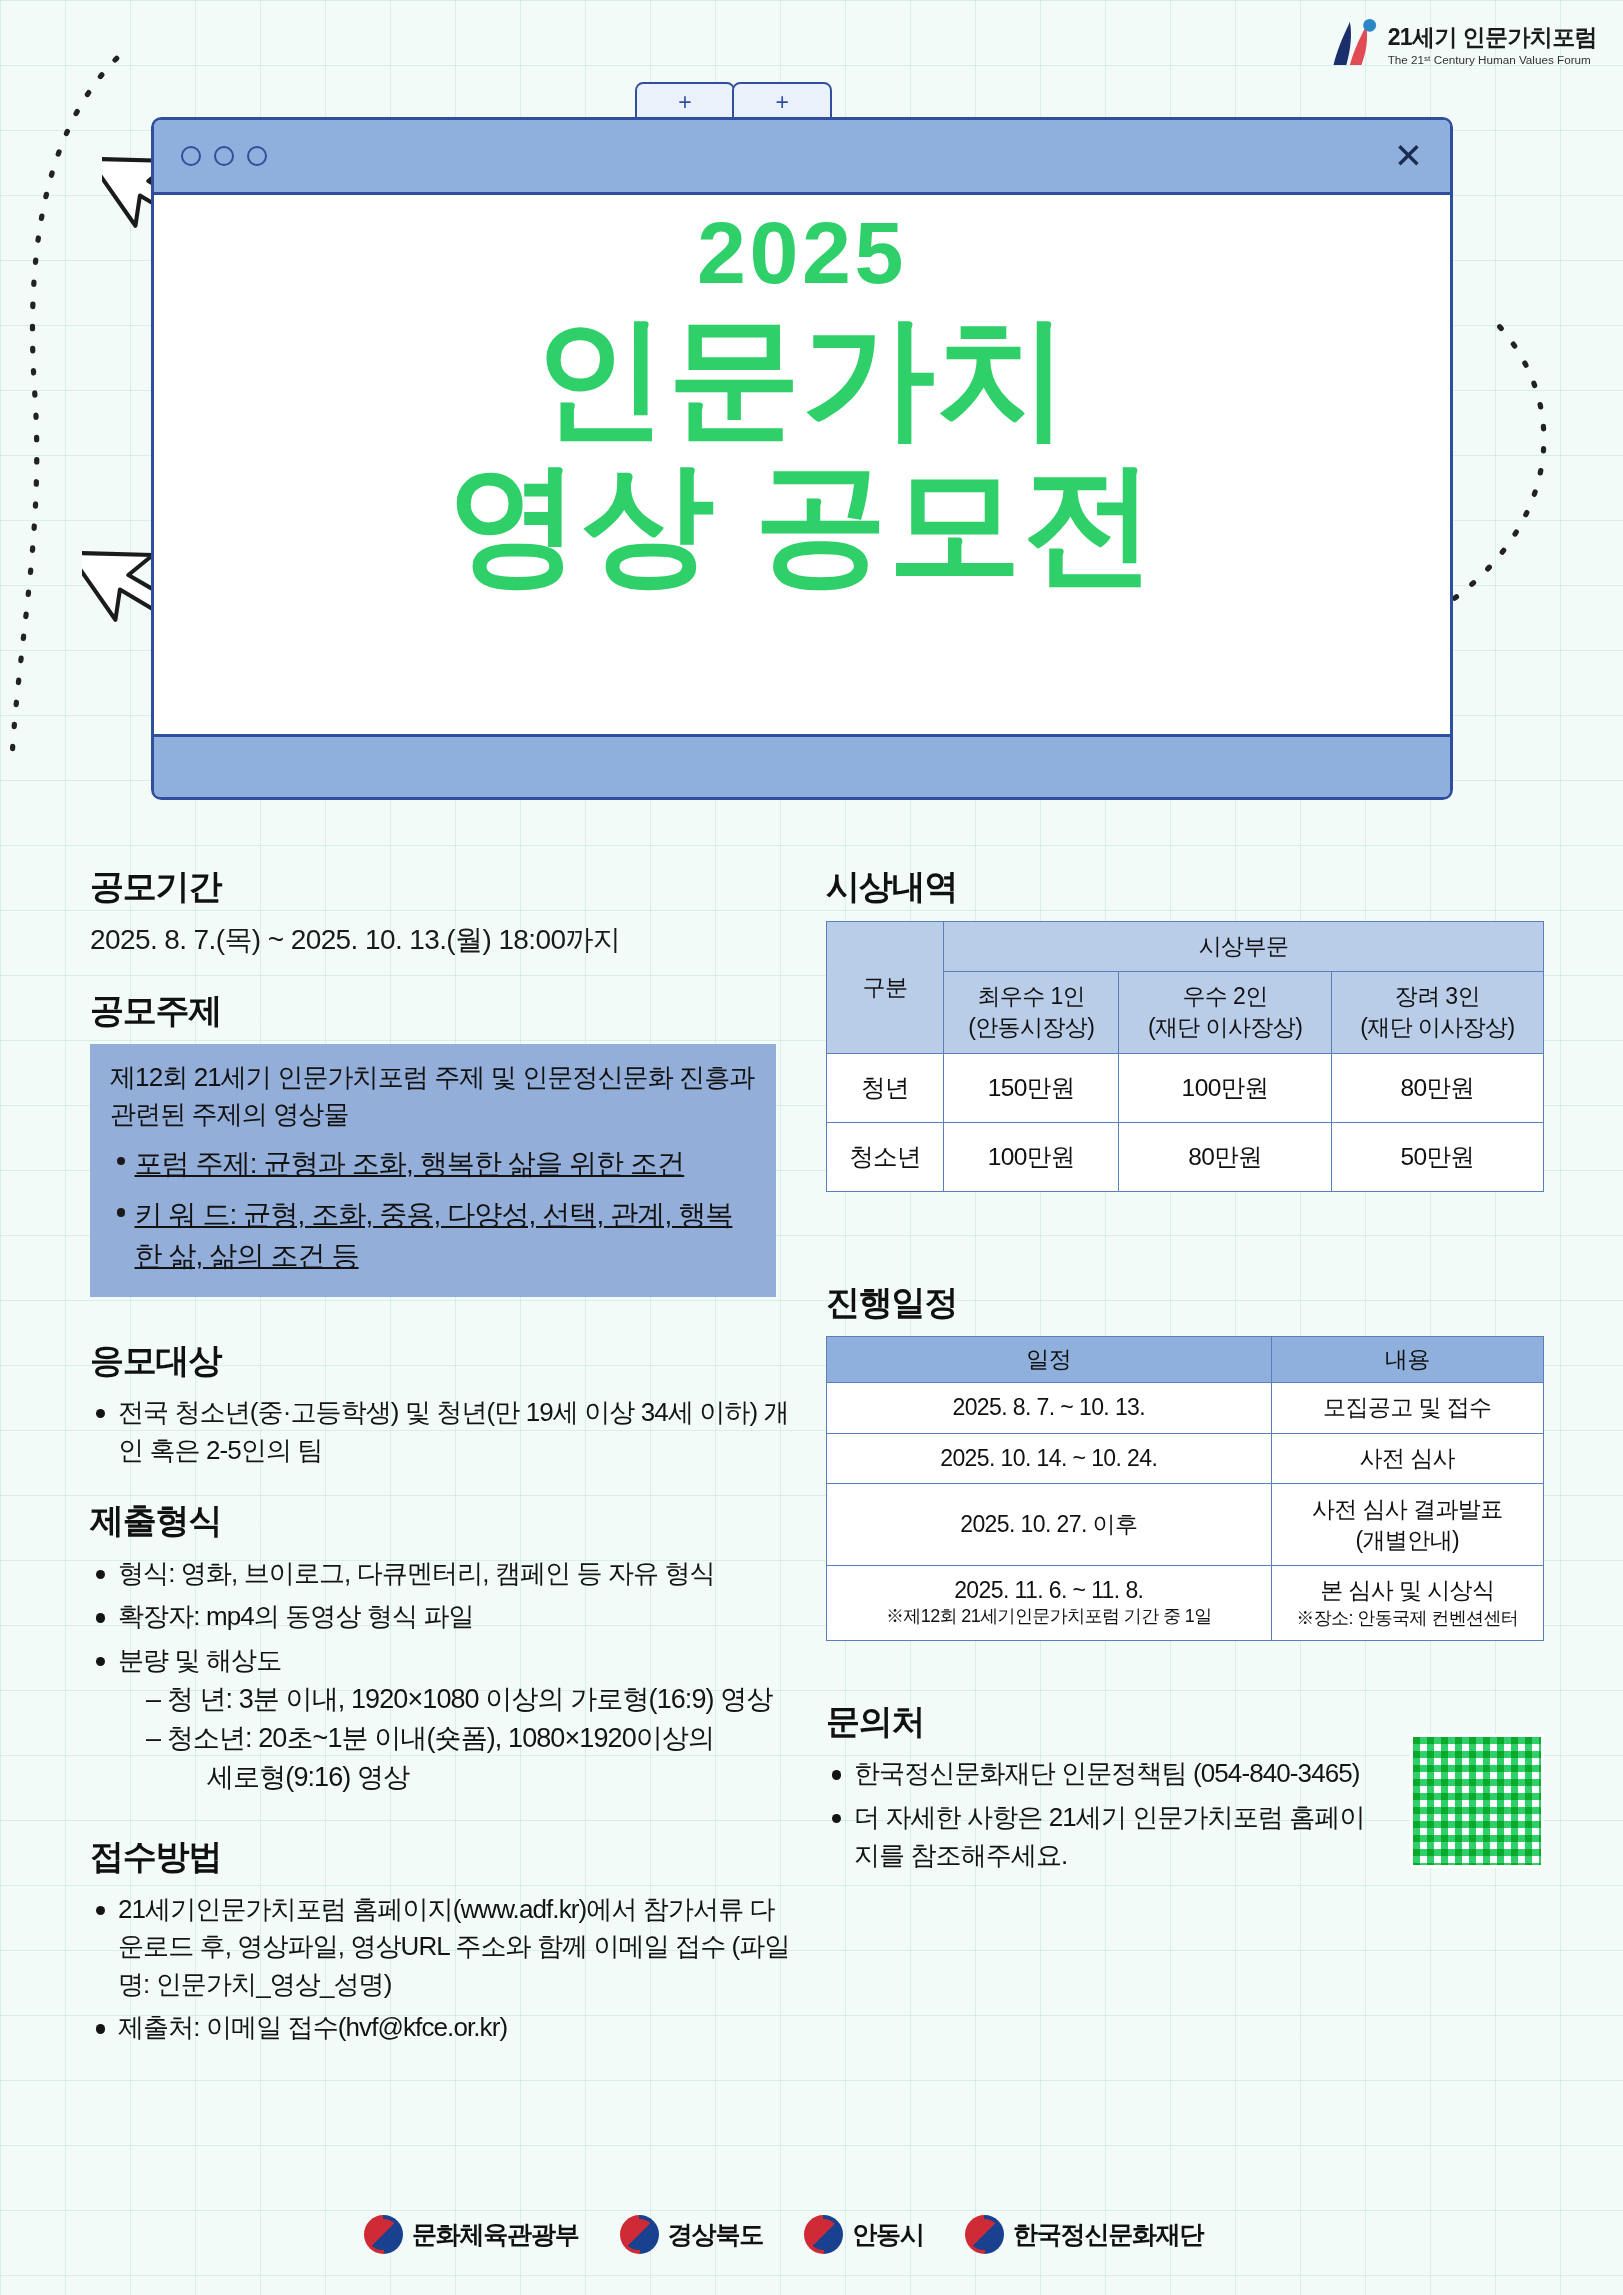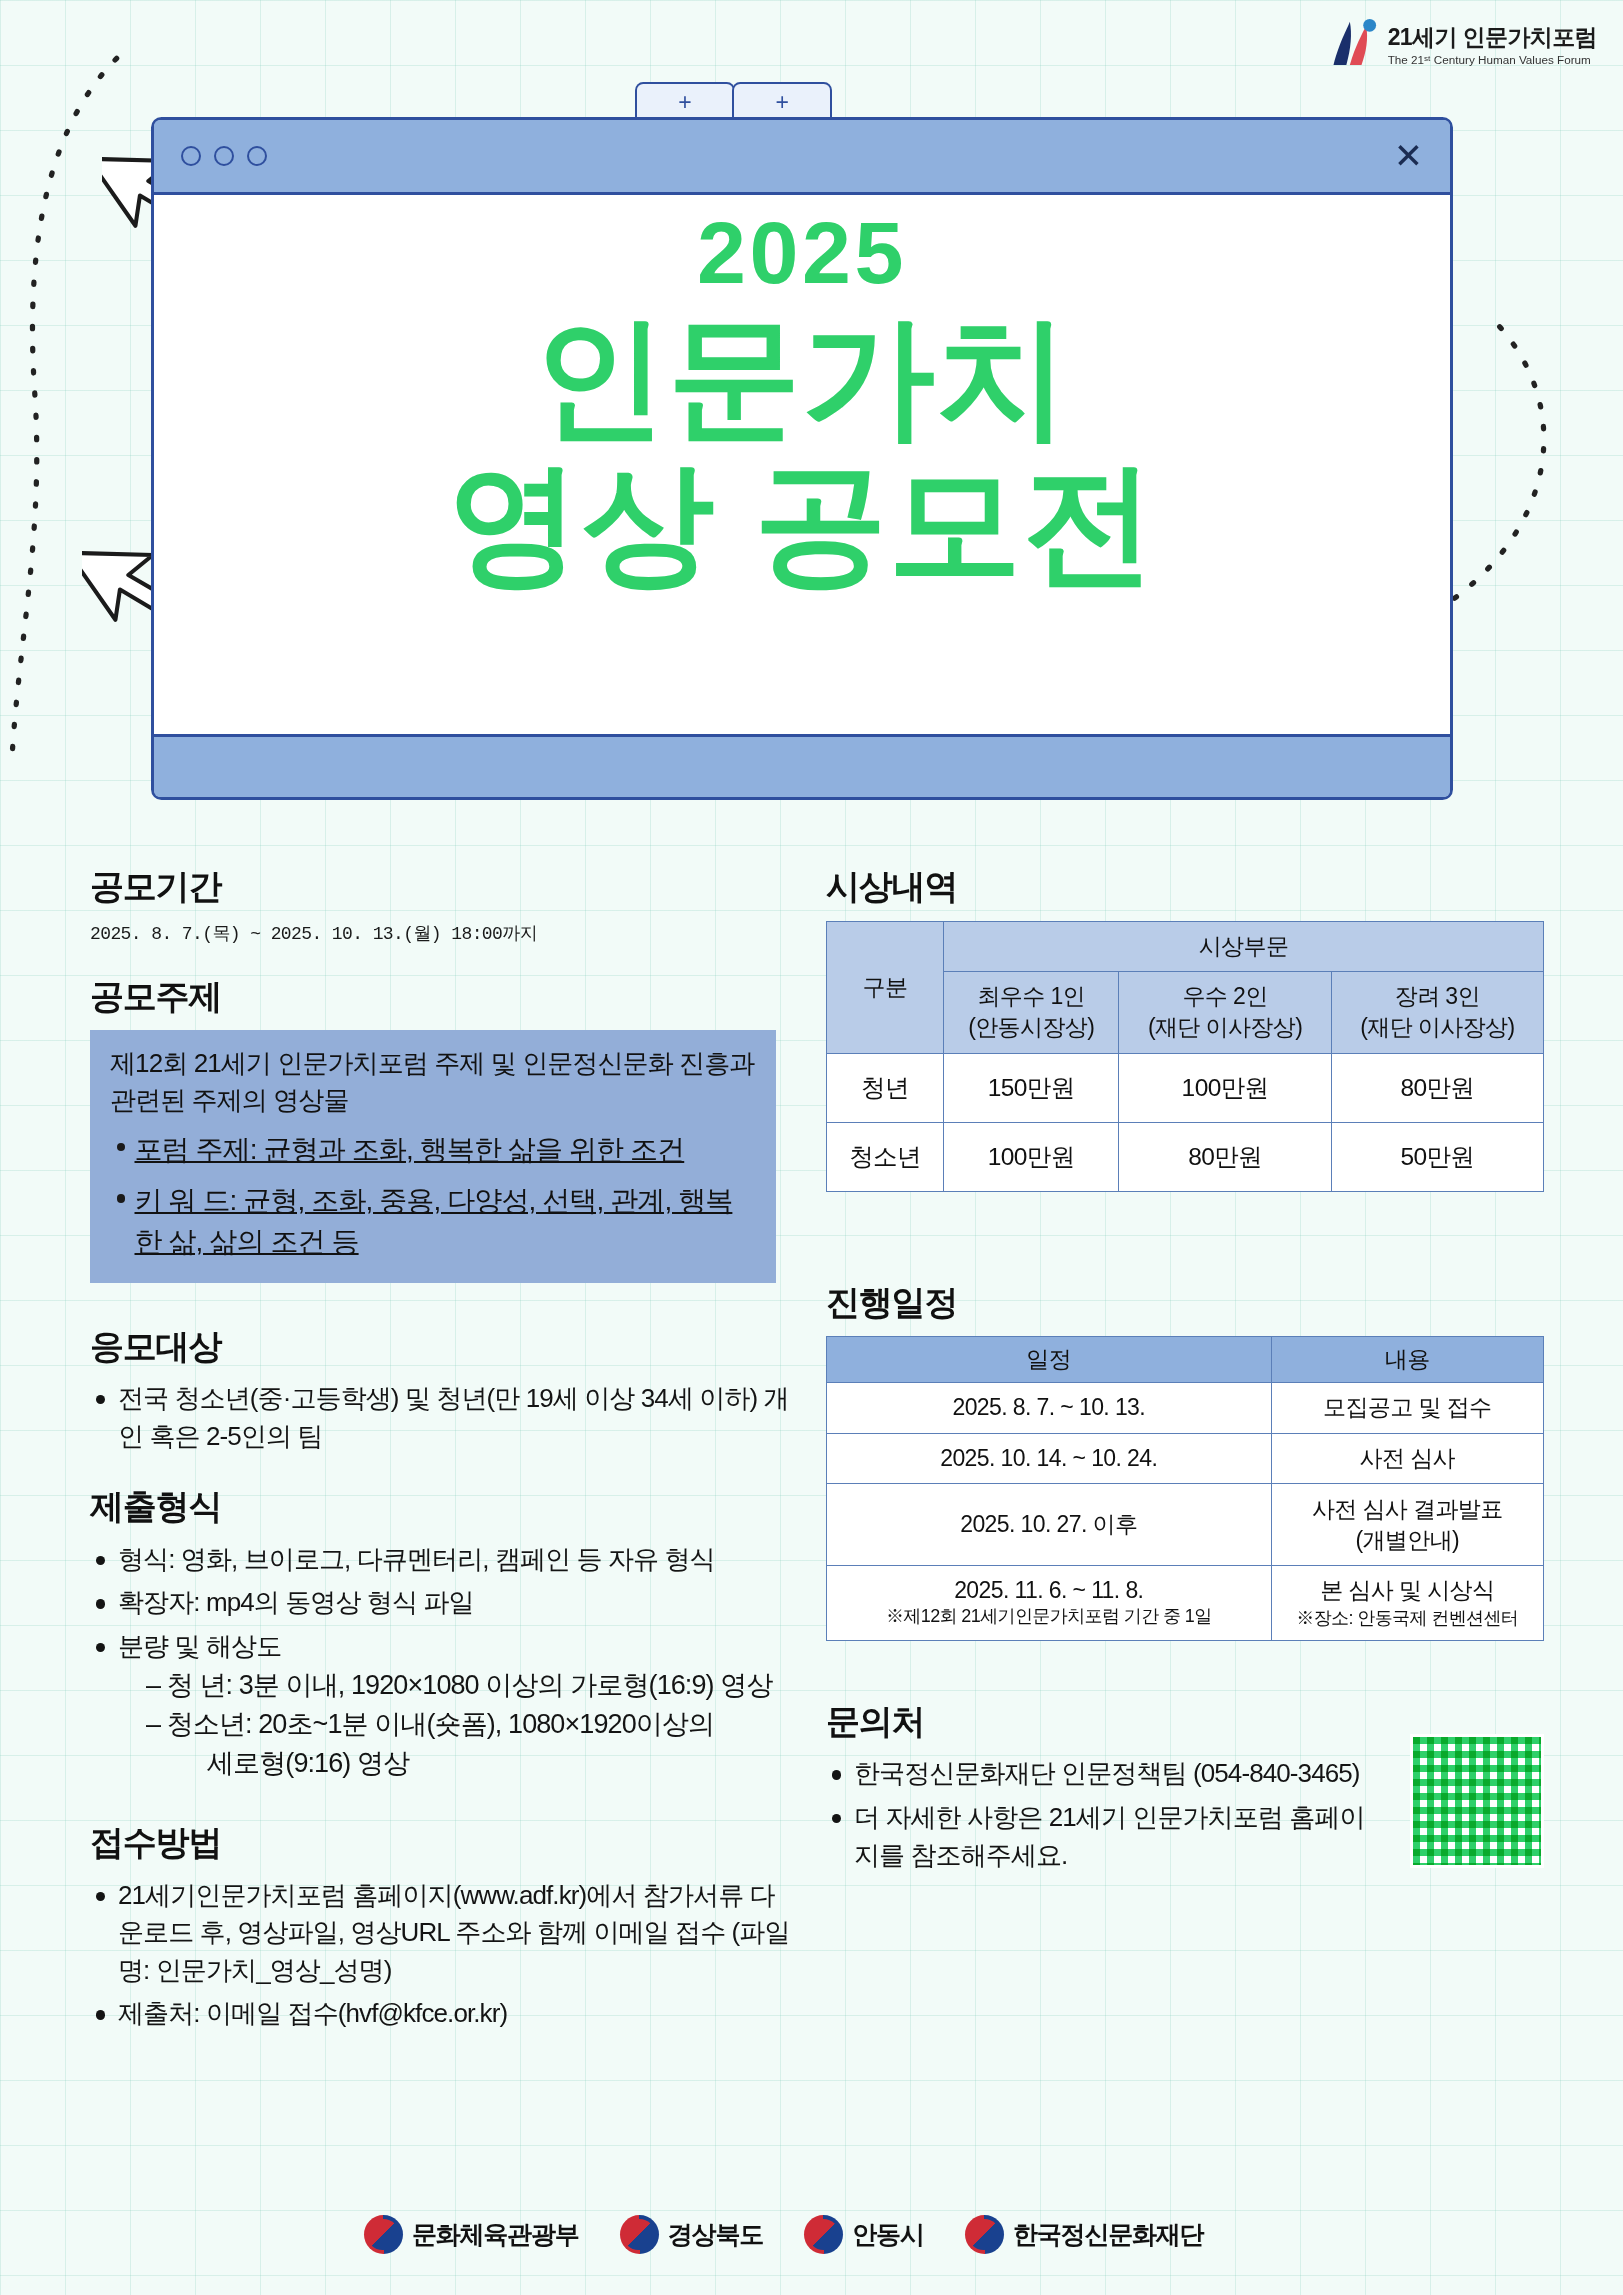--- a/index.html
+++ b/index.html
@@ -97,21 +97,21 @@
 
   
   .content { position:absolute; left:0; top:864px; width:1623px; }
   .col-left { position:absolute; left: 90px; top:0; width: 709px; }
   .col-right { position:absolute; left: 826px; top:0; width: 718px; }
 
   h2.sec {
     font-size: 34px; font-weight: 900; color:#111; letter-spacing:-1.2px;
     margin-bottom: 10.5px;
   }
-  .plain { font-size: 18px; color:#1a1a1a; letter-spacing:-0.6px;font-family:Liberation Mono, monospace; }
+  .plain { font-size: 28px; color:#1a1a1a; letter-spacing:-0.6px; }
 
   .theme-box {
     background: #93aed8;
     padding: 15px 20px 20px 20px;
     color: #121212;
     font-size: 25px;
     line-height: 1.42;
     letter-spacing: -0.9px;
     width: 686px;
   }

